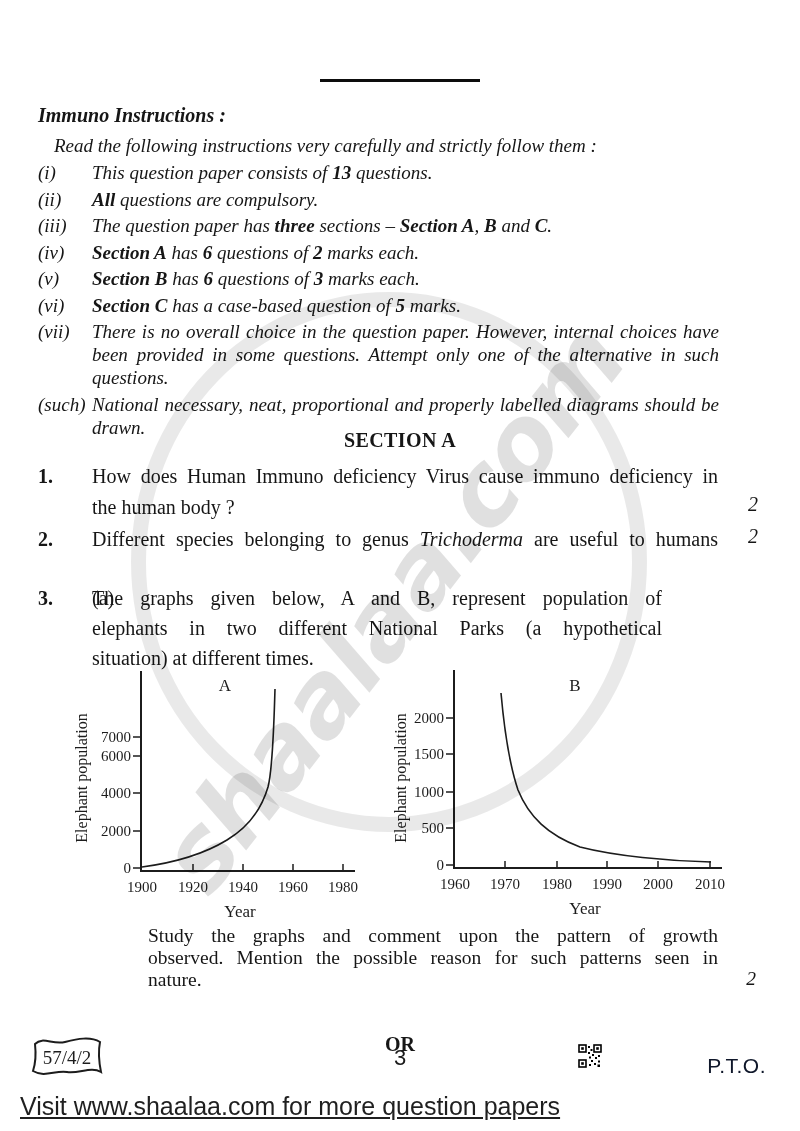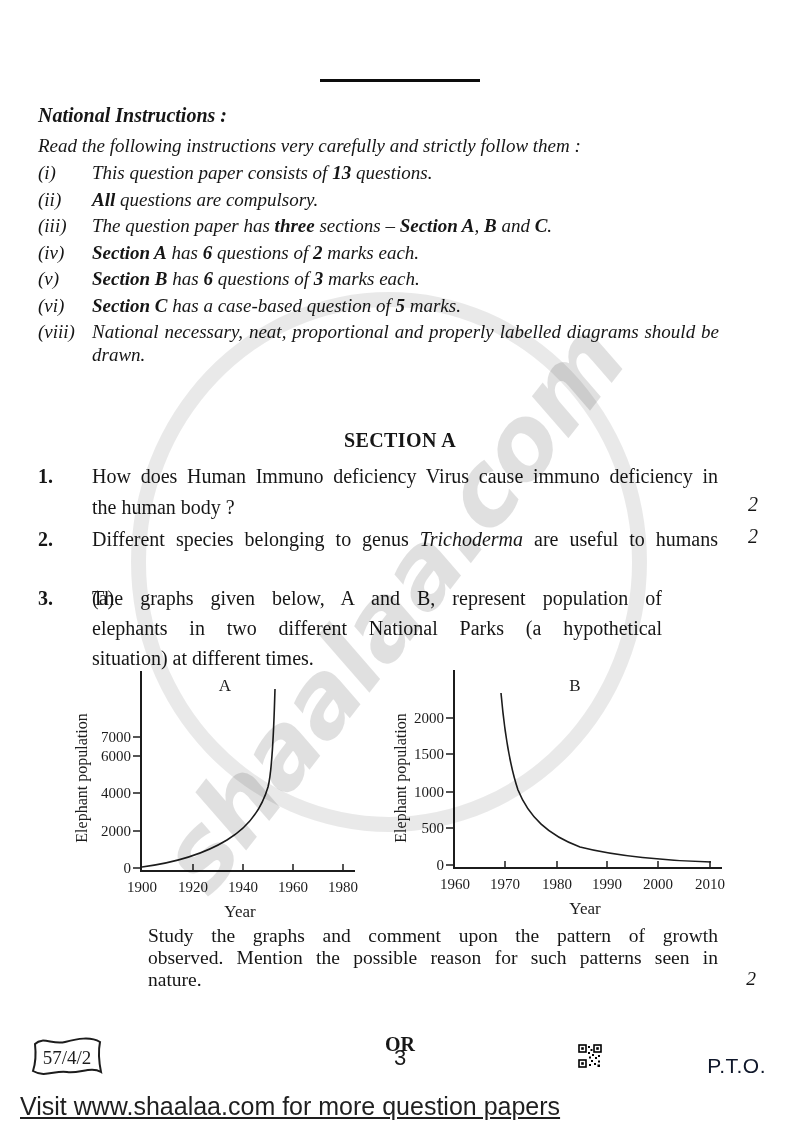--- a/index.html
+++ b/index.html
@@ -19,21 +19,21 @@
   }
   .wm-text {
     left:392px; top:608px; transform:translate(-50%,-50%) rotate(-52deg);
     font:italic 700 100px "DejaVu Sans", sans-serif; letter-spacing:-2px;
     color:rgba(0,0,0,0.12); white-space:nowrap;
   }
 
   .divider { left:320px; top:79px; width:160px; height:3px; background:#0d0d0d; }
 
   .gi-head  { left:38px; top:103px; font:italic 700 20px/1.25 "Liberation Serif", serif; }
-  .gi-intro { left:38px; top:134px; font:italic 400 19px/1.25 "Liberation Serif", serif; }
+  .gi-intro { left:54px; top:134px; font:italic 400 19px/1.25 "Liberation Serif", serif; }
   .gi-list  { left:38px; top:161px; width:681px; }
   .gi-item  { display:flex; margin-bottom:3.5px; font:italic 400 19px/23px "Liberation Serif", serif; }
   .gi-item b { font-weight:700;text-align:right; }
   .gi-label { width:54px; flex:none; }
   .gi-text  { flex:1; }
   .gi-item.just .gi-text { text-align:justify; }
 
   .sec-head { left:0; right:0; top:428px; text-align:center; font:700 20px/1.2 "Liberation Serif", serif; letter-spacing:.4px; }
 
   .q { left:38px; width:724px; font:400 20px/31px "Liberation Serif", serif; }
@@ -64,21 +64,21 @@
   .pto { right:34px; top:1054px; font:400 21px/1.1 "Liberation Sans", sans-serif; color:#0f172a; letter-spacing:.5px; }
   .visit { left:20px; top:1091px; font:400 25px/1.2 "Liberation Sans", sans-serif; color:#1f1f1f;text-decoration:underline; }
 </style>
 </head>
 <body>
 
 <div id="page">
 
   <div class="abs divider"></div>
 
-  <div class="abs gi-head">National Instructions :</div>
+  <div class="abs gi-head">Immuno Instructions :</div>
   <div class="abs gi-intro">Read the following instructions very carefully and strictly follow them :</div>
 
   <div class="abs gi-list">
     <div class="gi-item">
       <span class="gi-label">(i)</span>
       <span class="gi-text">This question paper consists of <b>13</b> questions.</span>
     </div>
     <div class="gi-item">
       <span class="gi-label">(ii)</span>
       <span class="gi-text"><b>All</b> questions are compulsory.</span>
@@ -93,21 +93,25 @@
     </div>
     <div class="gi-item">
       <span class="gi-label">(v)</span>
       <span class="gi-text"><b>Section B</b> has <b>6</b> questions of <b>3</b> marks each.</span>
     </div>
     <div class="gi-item">
       <span class="gi-label">(vi)</span>
       <span class="gi-text"><b>Section C</b> has a case-based question of <b>5</b> marks.</span>
     </div>
     <div class="gi-item just">
-      <span class="gi-label">(viii)</span>
+      <span class="gi-label">(vii)</span>
+      <span class="gi-text">There is no overall choice in the question paper. However, internal choices have been provided in some questions. Attempt only one of the alternative in such questions.</span>
+    </div>
+    <div class="gi-item just">
+      <span class="gi-label">(such)</span>
       <span class="gi-text">National necessary, neat, proportional and properly labelled diagrams should be drawn.</span>
     </div>
   </div>
 
   <div class="abs sec-head">SECTION A</div>
 
   <div class="abs q q1">
     <span class="qnum">1.</span>
     <div class="qbody">
       <div class="ln jl">How does Human Immuno deficiency Virus cause immuno deficiency in</div>

